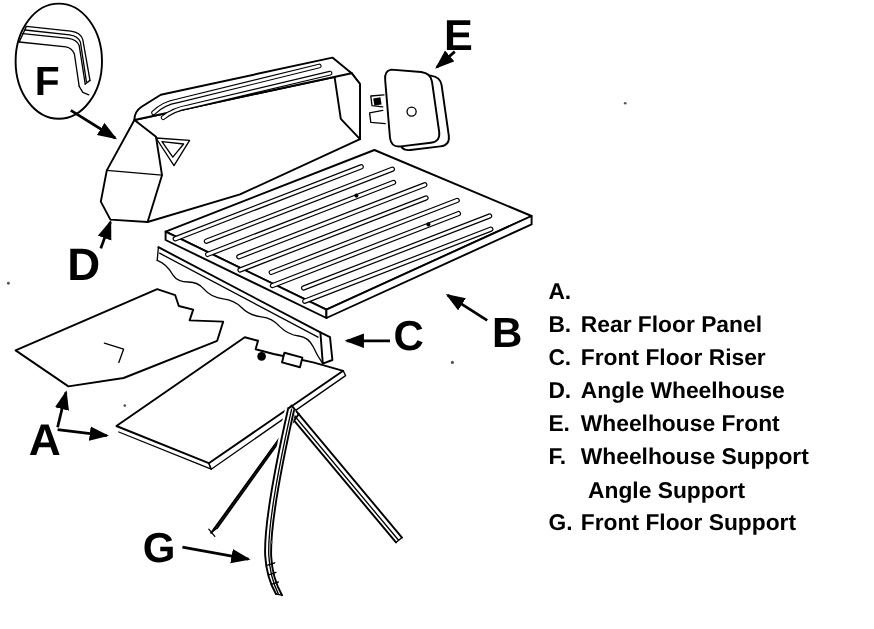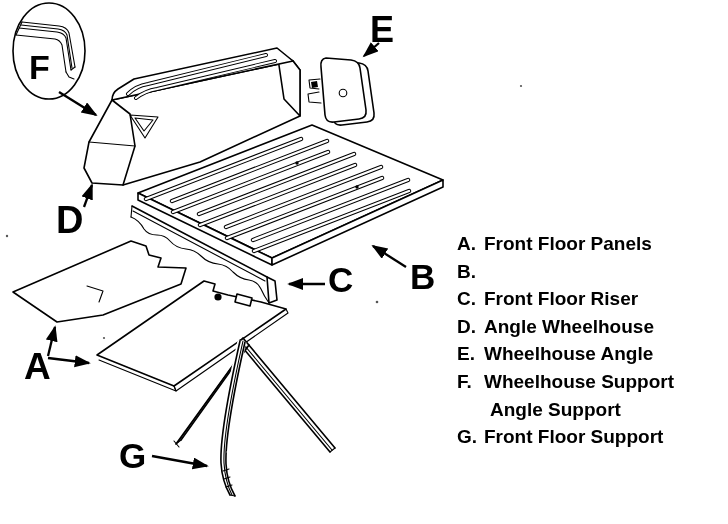--- a/index.html
+++ b/index.html
@@ -166,36 +166,36 @@
     <text class="letter" x="370" y="42" font-size="36">E</text>
     <text class="letter" x="328" y="292" font-size="35">C</text>
     <text class="letter" x="410" y="289" font-size="35">B</text>
     <text class="letter" x="24" y="379" font-size="37">A</text>
     <text class="letter" x="119" y="468" font-size="35">G</text>
   </svg>
 
   <div class="legend">
     <div class="row">
         <span class="pfx">A.</span>
-        <span>Front Floor Panels</span>
       </div>
     <div class="row">
         <span class="pfx">B.</span>
+        <span>Rear Floor Panel</span>
       </div>
     <div class="row">
         <span class="pfx">C.</span>
         <span>Front Floor Riser</span>
       </div>
     <div class="row">
         <span class="pfx">D.</span>
         <span>Angle Wheelhouse</span>
       </div>
     <div class="row">
         <span class="pfx">E.</span>
-        <span>Wheelhouse Angle</span>
+        <span>Wheelhouse Front</span>
       </div>
     <div class="row">
         <span class="pfx">F.</span>
         <span>Wheelhouse Support</span>
       </div>
     <div class="row indent">
         <span class="pfx"></span>
         <span>Angle Support</span>
       </div>
     <div class="row">

